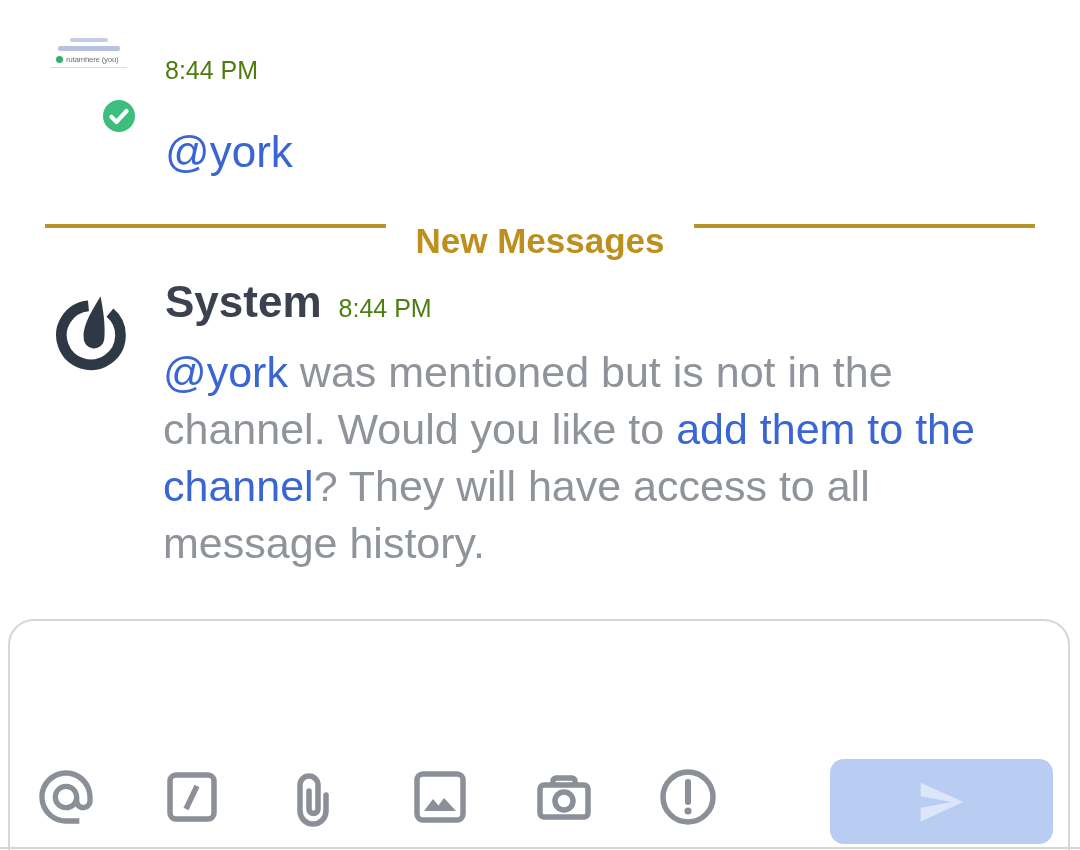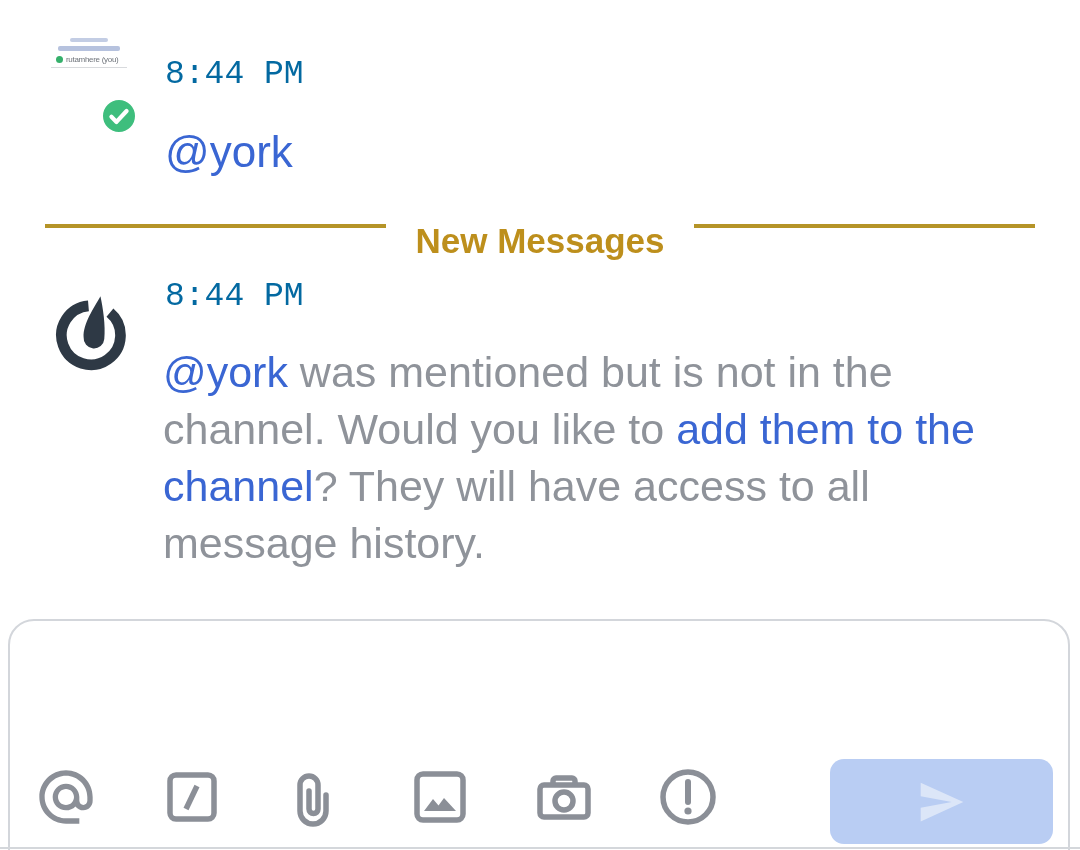--- a/index.html
+++ b/index.html
@@ -26,21 +26,21 @@
     position: absolute; left: 100px; top: 97px;
     width: 38px; height: 38px; border-radius: 50%;
     background: #3ebe7d; border: 3px solid #ffffff;
     display: flex; align-items: center; justify-content: center;
   }
 
   .msg-header { position: absolute; display: flex; align-items: baseline; gap: 17px; }
   .msg1-header { left: 165px; top: 56px; }
   .msg2-header { left: 165px; top: 278px; }
   .username { font-size: 44px; font-weight: 700; color: #3b414e; line-height: 1.1; }
-  .timestamp { font-size: 33px; font-weight: 400; color: #0369a1; font-family: Liberation Mono, monospace; }
+  .timestamp { font-size: 25px; font-weight: 400; color: #4d7c0f; }
 
   .mention-text { color: #3a66d3; }
   .msg1-body {
     position: absolute; left: 165px; top: 126px;
     font-size: 44px; line-height: 1.2;
   }
 
   
   .nm-divider {
     position: absolute; left: 0; top: 205px; width: 1080px; height: 42px;
@@ -122,20 +122,21 @@
 </div>
 
 <div class="sys-avatar">
   <svg viewBox="0 0 100 100" width="82" height="82">
     <path d="M46.9 18.1 A36 36 0 1 0 73.1 26.4" fill="none" stroke="#2e3945" stroke-width="13"></path>
     <path d="M61.5 6.5 C54 20 40 40 41 56.5 A12.6 12.6 0 0 0 66.2 58.5 C68 42 64.5 20.5 61.5 6.5 Z" fill="#2e3945"></path>
   </svg>
 </div>
 
 <div class="msg-header msg2-header">
+  <span class="username">System</span>
   <span class="timestamp">8:44 PM</span>
 </div>
 
 <div class="msg2-body"><span class="seg-mention">@york</span><span class="seg-text"> was mentioned but is not in the channel. Would you like to </span><span class="seg-link">add them to the channel</span><span class="seg-text">? They will have access to all message history.</span></div>
 
 <div class="composer">
 
   <div class="toolbar">
 
     <div class="tb-btn" style="left:24px;">

